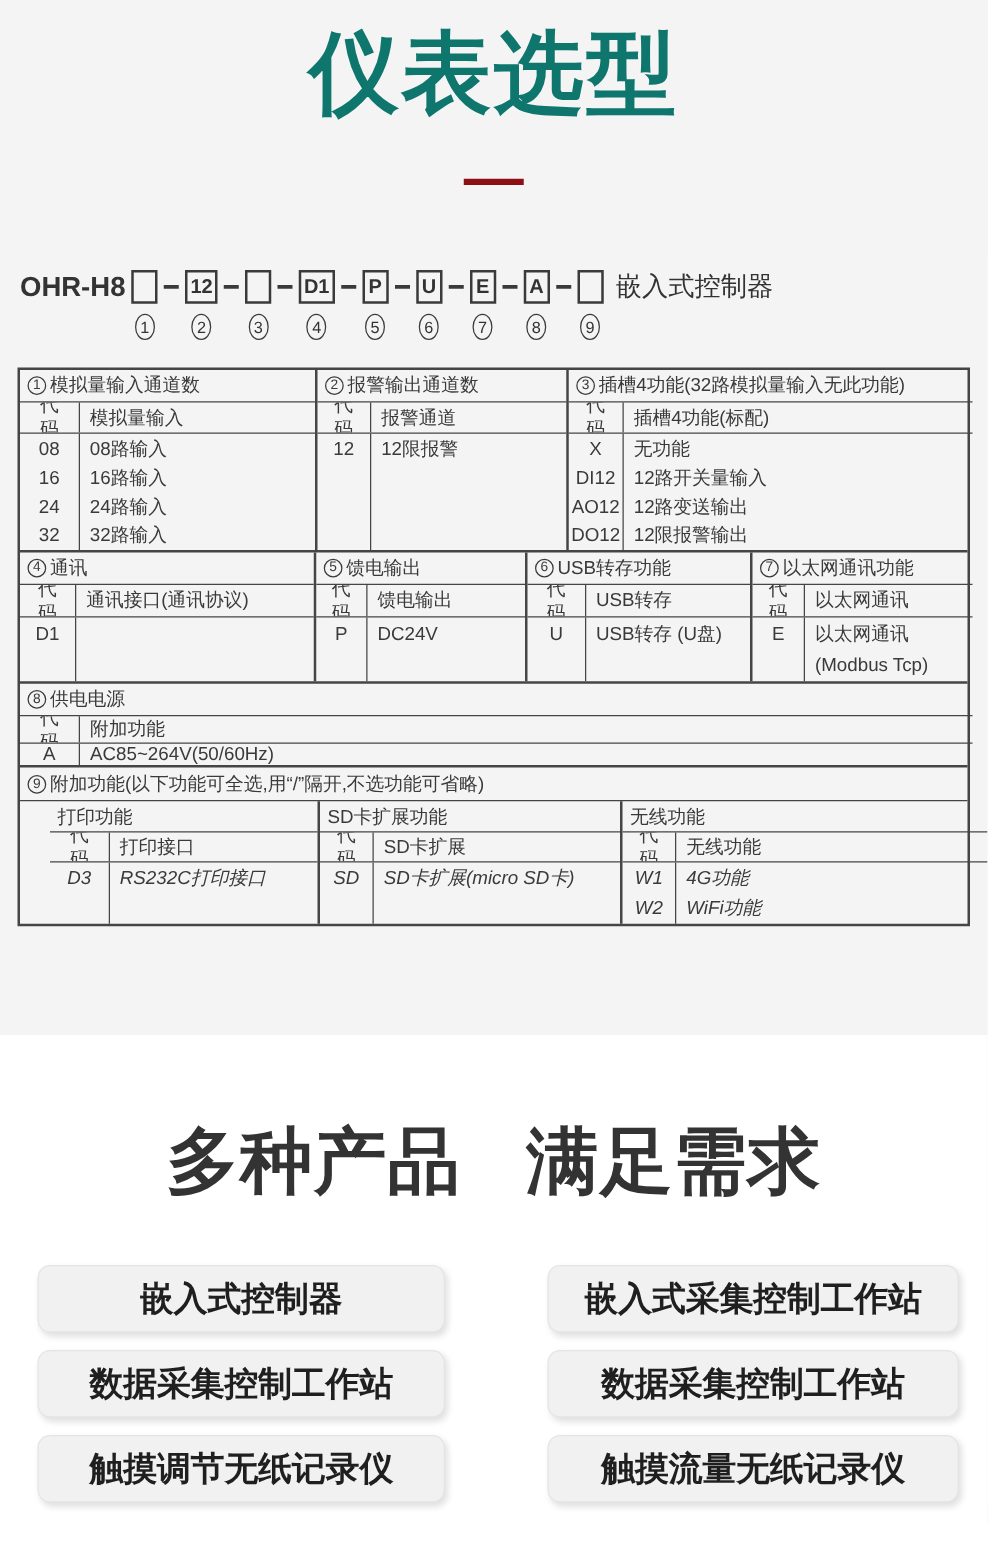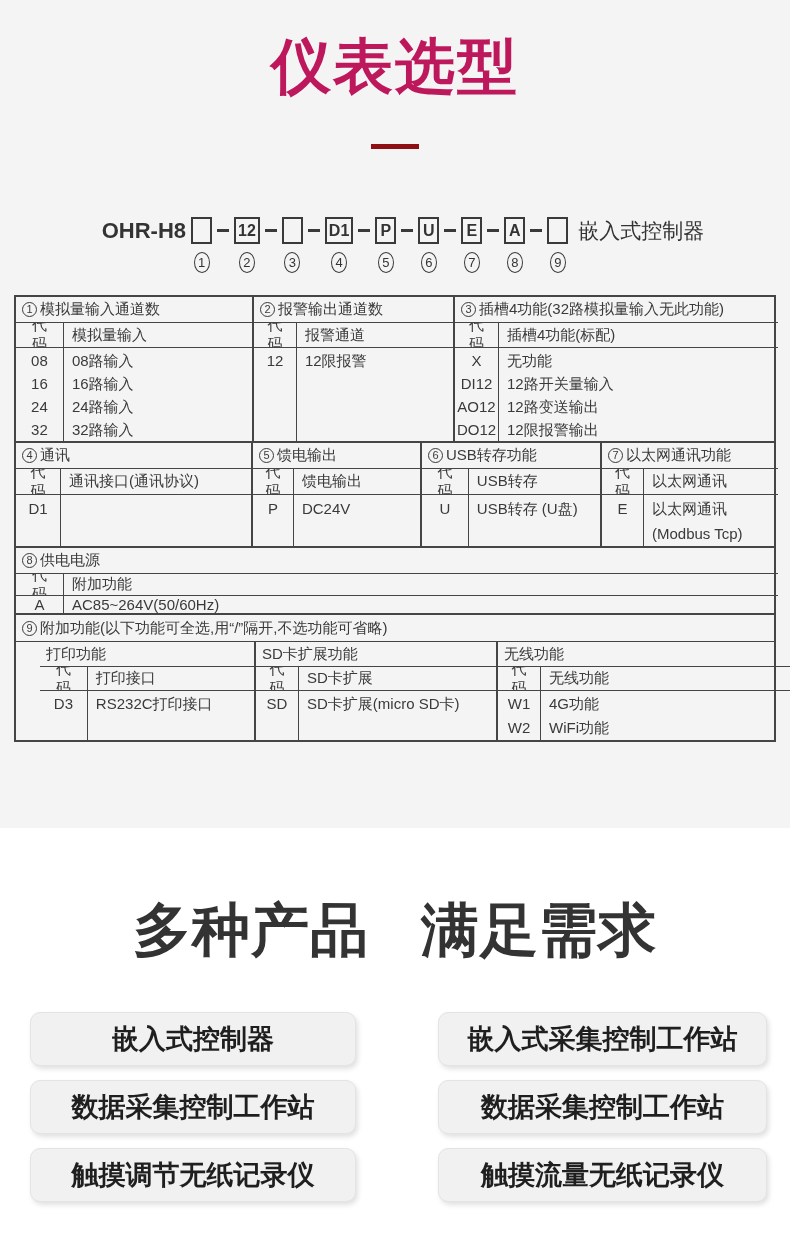--- a/index.html
+++ b/index.html
@@ -7,36 +7,35 @@
   body {
     height: 1248px;
     background: #ffffff;
     font-family: "Liberation Sans", "DejaVu Sans", sans-serif;
     color: #3a3a3a;
     overflow: hidden;
   }
   
   .hero { width: 790px; height: 828px; background: #f5f4f4; overflow: hidden; }
   .hero-title {
-    margin-top: 34px;
+    margin-top: 20px;
     text-align: center;
-    font-size: 60px;
+    font-size: 72px;
     font-weight: 900;
     letter-spacing: 2px;
-    color: #be185d;
+    color: #0f766e;
     line-height: 1.1;
   }
   .hero-divider { width: 48px; height: 5px; background: #8e1014; margin: 44px auto 0; }
 
   
   .model-row {
     display: flex;
     align-items: flex-start;
     margin: 68px 0 0 16px;
-    justify-content: center;
   }
   .m-prefix { font-size: 22px; font-weight: 600; color: #333; line-height: 27px; margin-right: 5px; }
   .m-suffix { font-size: 21px; color: #333; line-height: 27px; margin-left: 10px; }
   .seg { display: flex; flex-direction: column; align-items: center; gap: 8px; }
   .mbox {
     min-width: 21px; height: 27px;
     border: 2px solid #3a3a3a;
     display: flex; align-items: center; justify-content: center;
     font-size: 16px; font-weight: 600; color: #333;
     padding: 0 2px; background: transparent;
@@ -74,21 +73,21 @@
   }
   .hrow { display: flex; border-bottom: 1px solid #454545; }
   .brow { display: flex; flex: 1; }
   .tc { border-right: 1px solid #454545; padding: 0 8px; display: flex; align-items: center; overflow: hidden; }
   .tc.last { border-right: none; }
   .ccol { justify-content: center; text-align: center; padding: 0 18px; }
   .topal { align-items: flex-start; padding-top: 1px; }
   .pre { white-space: pre-line; }
   .lh23 { line-height: 23px; }
   .lh25 { line-height: 25px; }
-  .lh24 { line-height: 24px; }
+  .lh24 { line-height: 24px; font-style: italic; }
   .h25 { height: 25px; }
   .h24 { height: 24px; }
   .h26 { height: 26px; }
   .h22 { height: 22px; }
   .hb1 { height: 96px; }
   .hb2 { height: 55px; }
   .hb3 { height: 24px; }
   .hb4 { height: 49px; }
   
   .w-s1 { width: 238px; } .w-s2 { width: 201px; } .w-s3 { width: 323px; }

